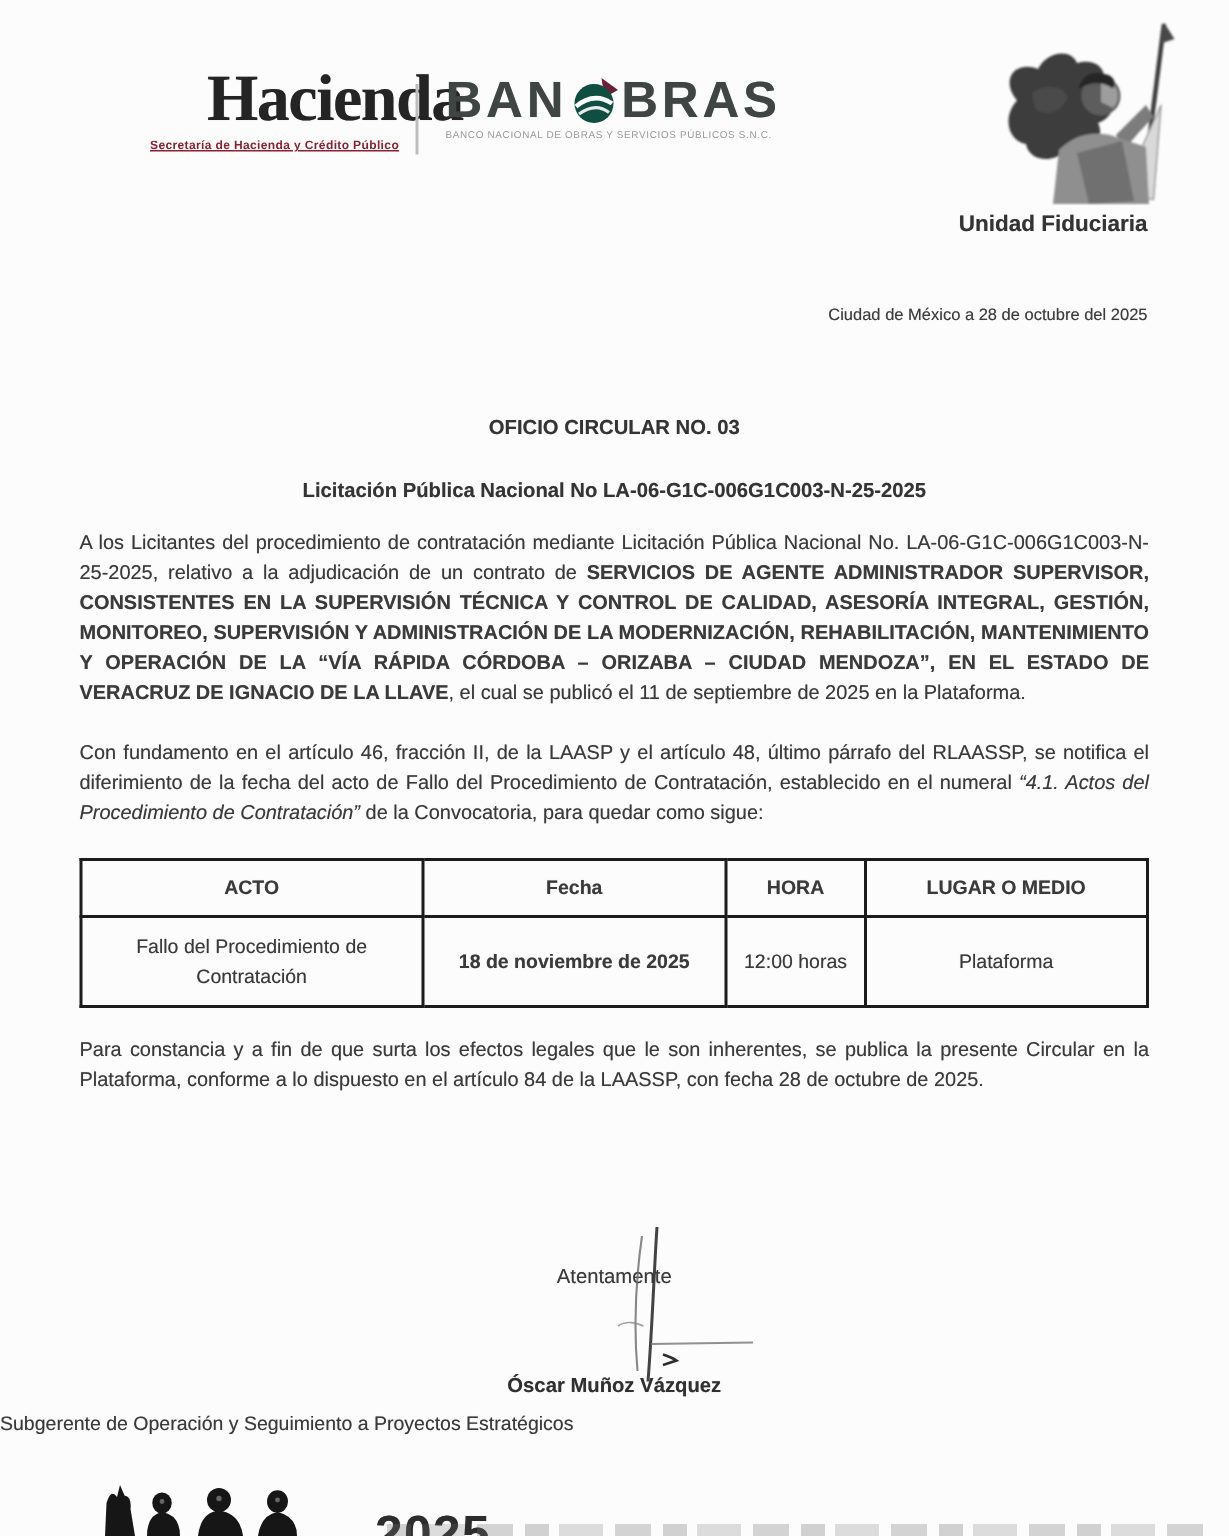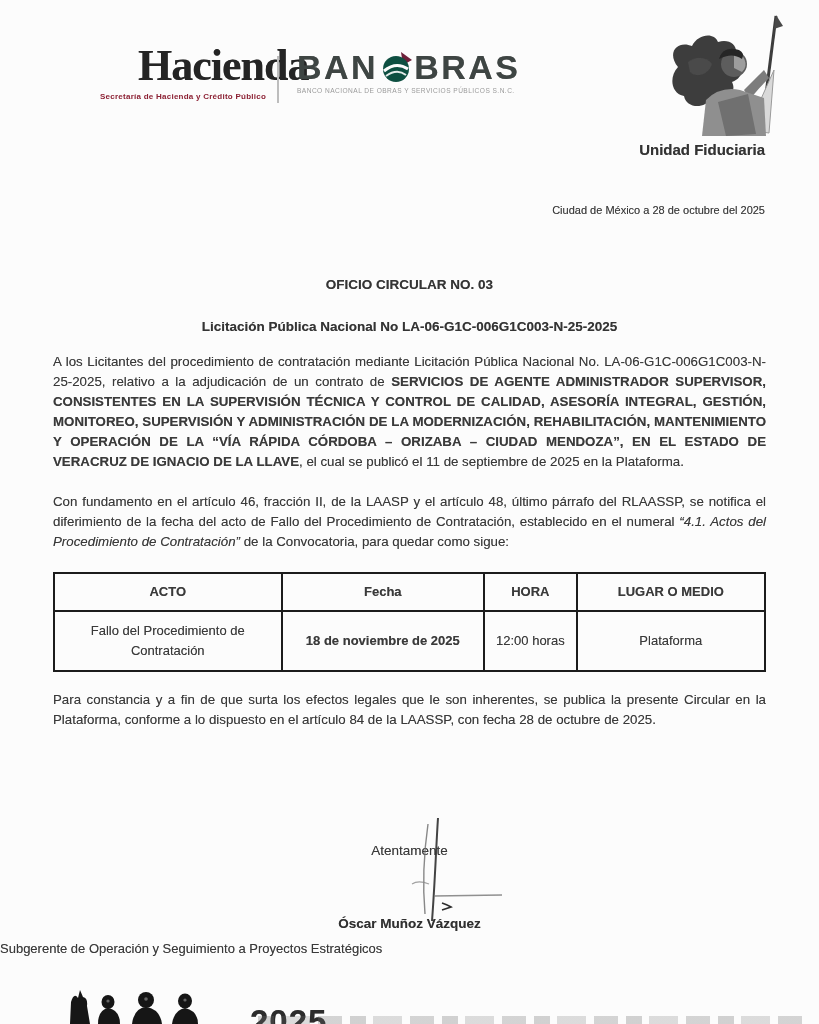--- a/index.html
+++ b/index.html
@@ -11,21 +11,21 @@
   }
   .soft{ text-shadow:0 0 .45px rgba(70,70,70,.55); }
 
   
   .hacienda-wrap{position:absolute;left:100px;top:44px;}
   .hacienda-title{
     font-family:"Liberation Serif", serif;font-weight:bold;
     font-size:44px;line-height:1;color:#242424;letter-spacing:-1px;margin-left:38px;
   }
   .hacienda-sub{
-    font-size:8px;font-weight:bold;color:#8c2033;margin-top:4px;letter-spacing:.25px;
+    font-size:8px;font-weight:bold;color:#8c2033;margin-top:4px;letter-spacing:.25px;text-decoration:underline;
   }
   .logo-divider{position:absolute;left:277px;top:56px;width:2px;height:47px;background:#bdbdbd;}
   .banobras-wrap{position:absolute;left:297px;top:50px;}
   .banobras-title{
     display:flex;align-items:center;gap:1px;
     font-size:34px;font-weight:bold;color:#3e4543;letter-spacing:2.5px;line-height:1;
   }
   .banobras-sub{font-size:6.6px;color:#9a9a9a;letter-spacing:.45px;margin-top:3px;white-space:nowrap;}
   .emblem-svg{position:absolute;left:648px;top:12px;}
 

